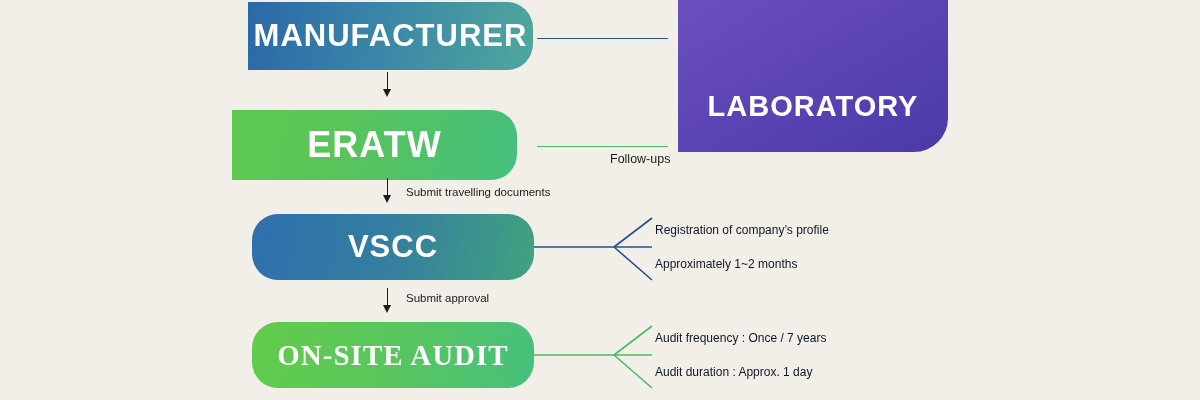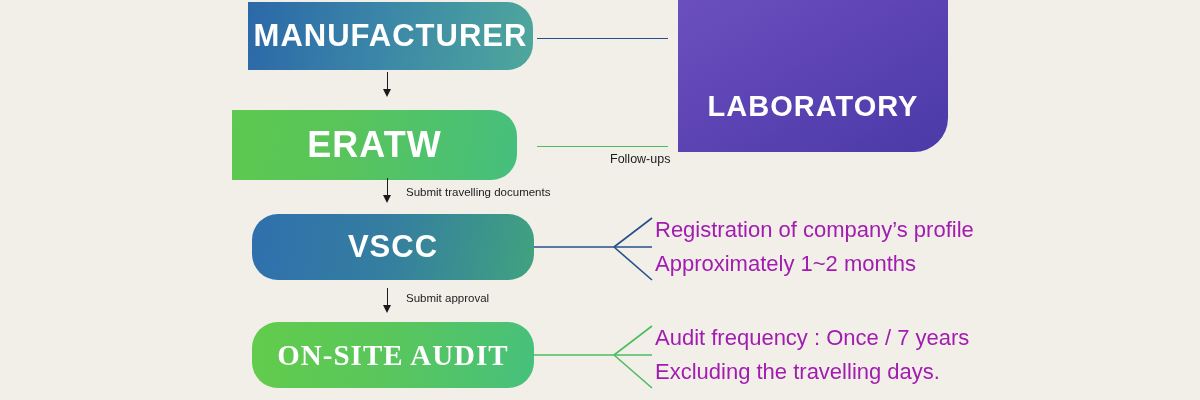--- a/index.html
+++ b/index.html
@@ -112,22 +112,22 @@
     line-height: 15px;
     white-space: nowrap;
   }
 
   
   .bracket {
     position: absolute;
   }
   .bracket-list {
     position: absolute;
-    font-size: 22px;
-    color: #a21caf;
+    font-size: 12px;
+    color: #0f172a;
     line-height: 34px;
     white-space: nowrap;
   }
   .bracket-list div { white-space: nowrap; }
 
   .followups {
     position: absolute;
     font-size: 12.5px;
     color: #1c1c1c;
     white-space: nowrap;
@@ -196,16 +196,17 @@
   </div>
 
   <svg class="bracket" style="left:534px; top:318px;" width="120" height="90" viewBox="0 0 120 90">
     <path d="M0,37 L80,37" stroke="#4dbd5f" stroke-width="1.6" fill="none"></path>
     <path d="M80,37 L118,8" stroke="#4dbd5f" stroke-width="1.6" fill="none"></path>
     <path d="M80,37 L118,37" stroke="#4dbd5f" stroke-width="1.6" fill="none"></path>
     <path d="M80,37 L118,70" stroke="#4dbd5f" stroke-width="1.6" fill="none"></path>
   </svg>
   <div class="bracket-list" style="left:655px; top:321px;">
     <div>Audit frequency : Once / 7 years</div>
+    <div>Audit duration : Approx. 1 day</div>
     <div>Excluding the travelling days.</div>
   </div>
 
 </div>
 
 </body></html>

